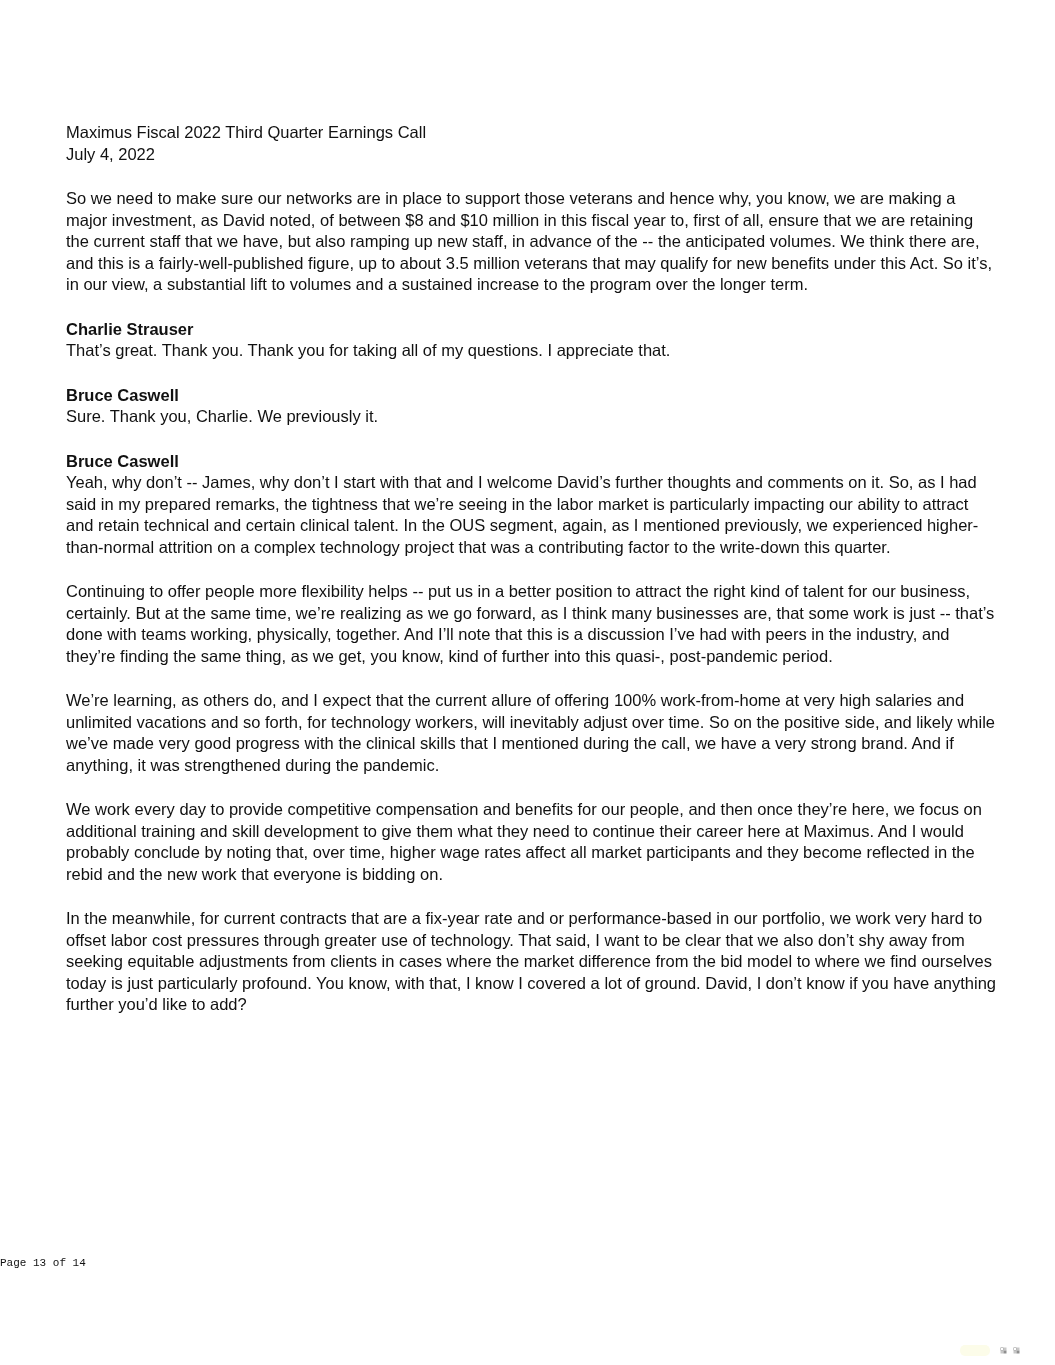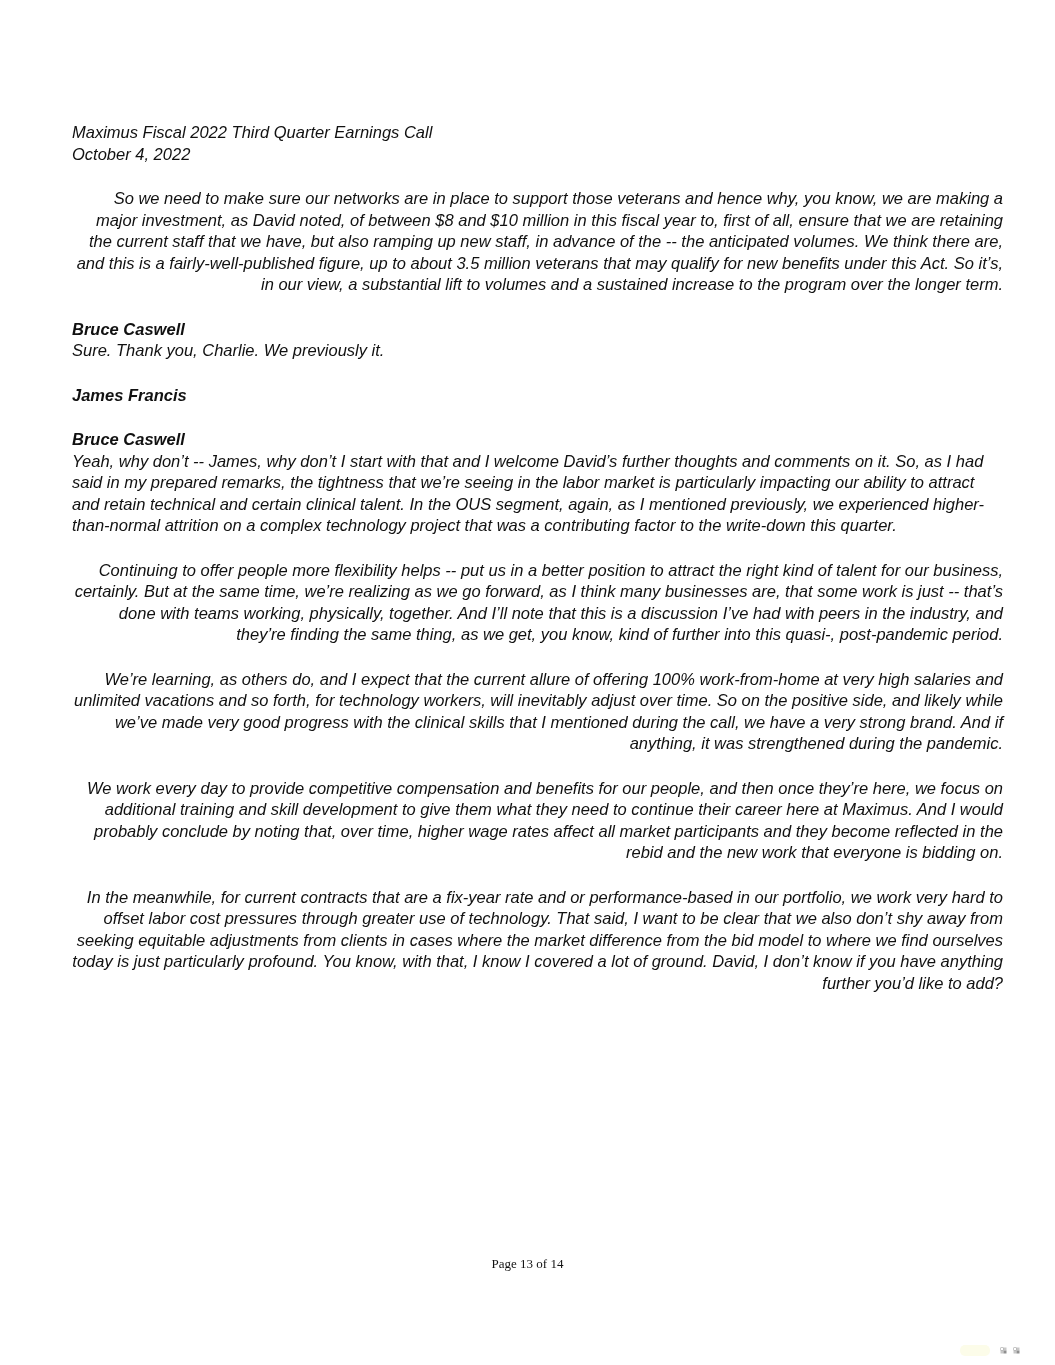--- a/index.html
+++ b/index.html
@@ -14,52 +14,50 @@
     background: #ffffff;
     overflow: hidden;
     font-family: "Liberation Sans", "DejaVu Sans", sans-serif;
     font-size: 16.5px;
     line-height: 21.5px;
     color: #111111;
   }
   .content {
     position: absolute;
     top: 122px;
-    left: 72px;
+    left: 66px;
     width: 931px;
-    font-style: italic;
   }
   .doc-header p {
     margin: 0;
   }
   .doc-header {
     margin-bottom: 3px;
   }
   .para {
     margin: 23px 0 0 0;
-    text-align: right;
+    text-align: left;
     white-space: normal;
   }
   .block {
     margin: 23px 0 0 0;
   }
   .block p {
     margin: 0;
   }
   .speaker {
     font-weight: bold;
   }
   .footer {
     position: absolute;
     top: 1253px;
     left: 0;
     width: 100%;
-    text-align: center;
-    font-family: Liberation Serif, serif;
-    font-size: 13px;
+    font-family: Liberation Mono, monospace;
+    font-size: 11px;
     line-height: 21.5px;
     color: #111111;
   }
   
   .artifact-smudge {
     position: absolute;
     left: 960px;
     top: 1345px;
     width: 30px;
     height: 11px;
@@ -85,33 +83,36 @@
   .artifact-dots.d2 { left: 1014px; top: 1348px; }
 </style>
 </head>
 <body>
 
 <div class="page">
   <div class="content">
 
     <div class="doc-header">
       <p>Maximus Fiscal 2022 Third Quarter Earnings Call</p>
-      <p>October 4, 2022</p>
+      <p>July 4, 2022</p>
     </div>
 
     <p class="para">So we need to make sure our networks are in place to support those veterans and hence why, you know, we are making a major investment, as David noted, of between $8 and $10 million in this fiscal year to, first of all, ensure that we are retaining the current staff that we have, but also ramping up new staff, in advance of the -- the anticipated volumes. We think there are, and this is a fairly-well-published figure, up to about 3.5 million veterans that may qualify for new benefits under this Act. So it’s, in our view, a substantial lift to volumes and a sustained increase to the program over the longer term.</p>
 
+    <div class="block">
+      <p class="speaker">Charlie Strauser</p>
+      <p>That’s great. Thank you. Thank you for taking all of my questions. I appreciate that.</p>
+    </div>
 
     <div class="block">
       <p class="speaker">Bruce Caswell</p>
       <p>Sure. Thank you, Charlie. We previously it.</p>
     </div>
 
     <div class="block">
-      <p class="speaker">James Francis</p>
     </div>
 
     <div class="block">
       <p class="speaker">Bruce Caswell</p>
       <p>Yeah, why don’t -- James, why don’t I start with that and I welcome David’s further thoughts and comments on it. So, as I had said in my prepared remarks, the tightness that we’re seeing in the labor market is particularly impacting our ability to attract and retain technical and certain clinical talent. In the OUS segment, again, as I mentioned previously, we experienced higher-than-normal attrition on a complex technology project that was a contributing factor to the write-down this quarter.</p>
     </div>
 
     <p class="para">Continuing to offer people more flexibility helps -- put us in a better position to attract the right kind of talent for our business, certainly. But at the same time, we’re realizing as we go forward, as I think many businesses are, that some work is just -- that’s done with teams working, physically, together. And I’ll note that this is a discussion I’ve had with peers in the industry, and they’re finding the same thing, as we get, you know, kind of further into this quasi-, post-pandemic period.</p>
     <p class="para">We’re learning, as others do, and I expect that the current allure of offering 100% work-from-home at very high salaries and unlimited vacations and so forth, for technology workers, will inevitably adjust over time. So on the positive side, and likely while we’ve made very good progress with the clinical skills that I mentioned during the call, we have a very strong brand. And if anything, it was strengthened during the pandemic.</p>
     <p class="para">We work every day to provide competitive compensation and benefits for our people, and then once they’re here, we focus on additional training and skill development to give them what they need to continue their career here at Maximus. And I would probably conclude by noting that, over time, higher wage rates affect all market participants and they become reflected in the rebid and the new work that everyone is bidding on.</p>

